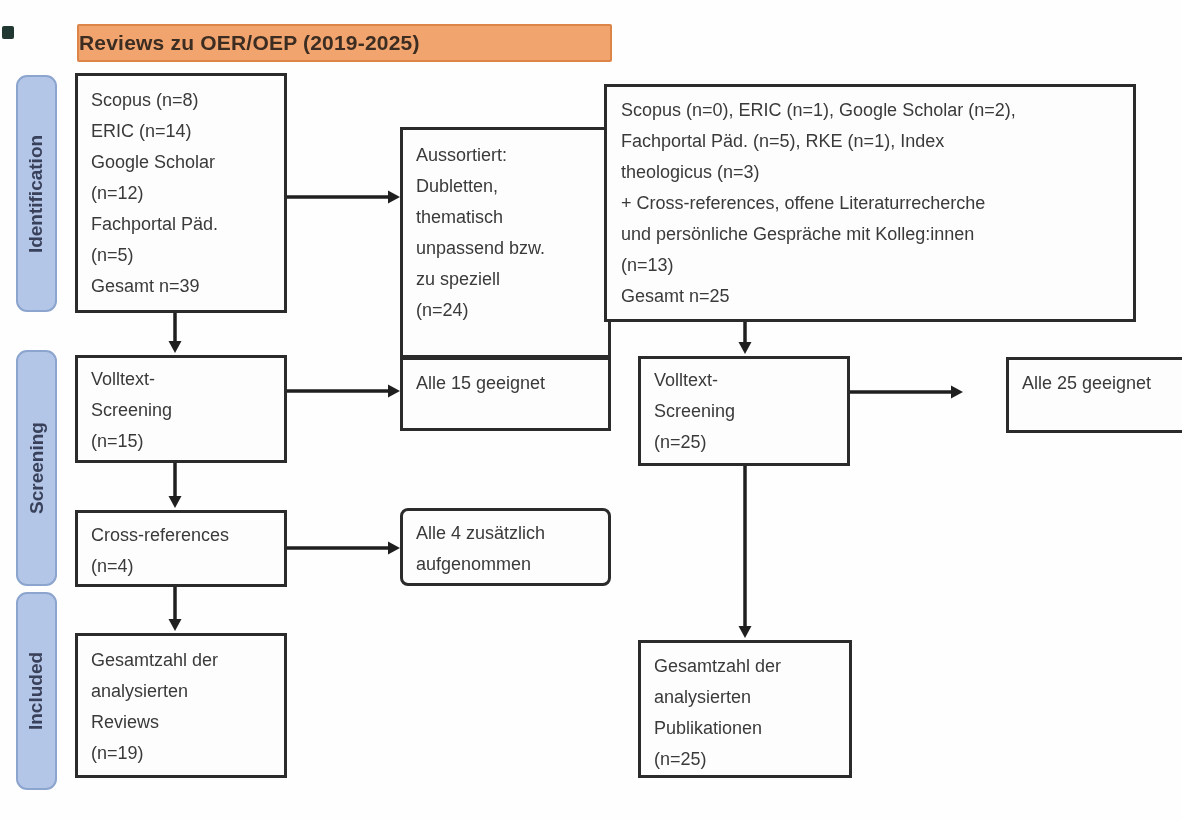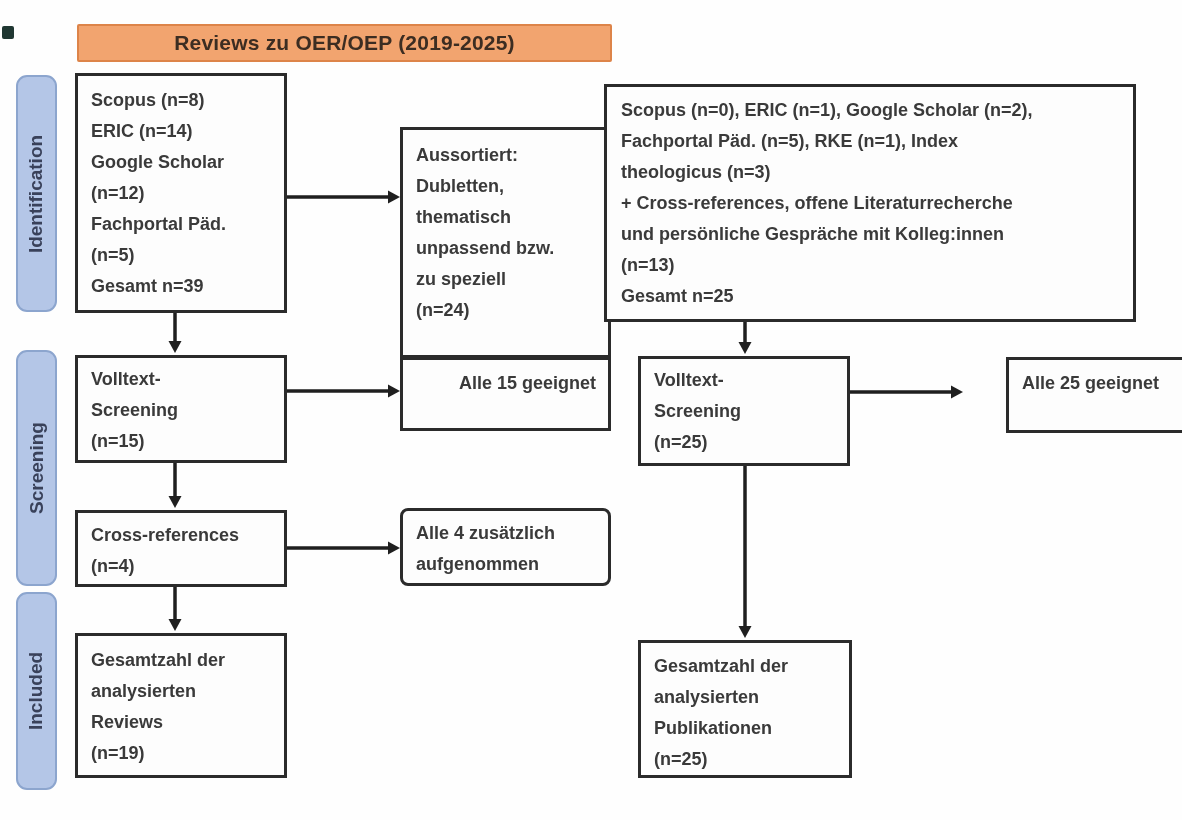--- a/index.html
+++ b/index.html
@@ -9,21 +9,21 @@
   }
   .artifact{
     position:absolute;left:2px;top:26px;width:12px;height:13px;
     background:var(--artifact,#203732);border-radius:2px;
   }
   .header{
     position:absolute;height:38px;box-sizing:border-box;
     background:var(--header-fill,#F2A46F);
     border:2px solid var(--header-border,#DD8449);
     border-radius:2px;
-    display:flex;align-items:center;justify-content:center;
+    display:flex;align-items:center;
     font-size:21px;font-weight:700;color:var(--header-text,#3C2D22);
     letter-spacing:0.2px;
   }
   .header.left{left:77px;top:24px;width:535px;}
   .header.right{left:636px;top:24px;width:532px;}
   .stage{
     position:absolute;left:16px;width:41px;box-sizing:border-box;
     background:var(--stage-fill,#B4C6E7);
     border:2px solid var(--stage-border,#8CA5CE);
     border-radius:11px;
@@ -32,27 +32,27 @@
   .stage span{
     transform:rotate(-90deg);white-space:nowrap;
     font-size:19px;font-weight:700;color:var(--stage-text,#39415A);
   }
   .stage.identification{top:75px;height:237px;}
   .stage.screening{top:350px;height:236px;}
   .stage.included{top:592px;height:198px;}
   .box{
     position:absolute;box-sizing:border-box;background:#fdfdfd;
     border:3px solid var(--box-border,#2B2B2B);
-    font-size:18px;font-weight:700;color:var(--text,#3A3A3A);
-    line-height:31px;white-space:pre;padding:6px 12px 0 13px;
+    font-size:18px;font-weight:400;color:var(--text,#3A3A3A);
+    line-height:31px;white-space:pre;padding:6px 0 0 13px;
   }
   .box.b-lid   {left:75px; top:73px; width:212px;height:240px;padding-top:9px;}
   .box.b-lexc  {left:400px;top:82px; width:211px;height:231px;padding-top:10px;margin-top:45px;}
   .box.b-lft   {left:75px; top:355px;width:212px;height:108px;}
-  .box.b-lel   {left:400px;top:357px;width:211px;height:74px; padding-top:8px;text-align:right;}
+  .box.b-lel   {left:400px;top:357px;width:211px;height:74px; padding-top:8px;}
   .box.b-lcr   {left:75px; top:510px;width:212px;height:77px; padding-top:7px;}
   .box.b-ladd  {left:400px;top:508px;width:211px;height:78px; padding-top:7px;border-radius:8px;}
   .box.b-linc  {left:75px; top:633px;width:212px;height:145px;padding-top:9px;}
   .box.b-rid   {left:604px;top:84px; width:532px;height:238px;padding-top:8px;padding-left:14px;}
   .box.b-rft   {left:638px;top:356px;width:212px;height:110px;}
   .box.b-rel   {left:1006px;top:357px;width:208px;height:76px; padding-top:8px;}
   .box.b-rinc  {left:638px;top:640px;width:214px;height:138px;padding-top:8px;}
   svg.arrows{position:absolute;left:0;top:0;pointer-events:none;}
   .arrow-line{stroke:var(--arrow,#1F1F1F);stroke-width:3.5;}
   .arrow-head{fill:var(--arrow,#1F1F1F);}

